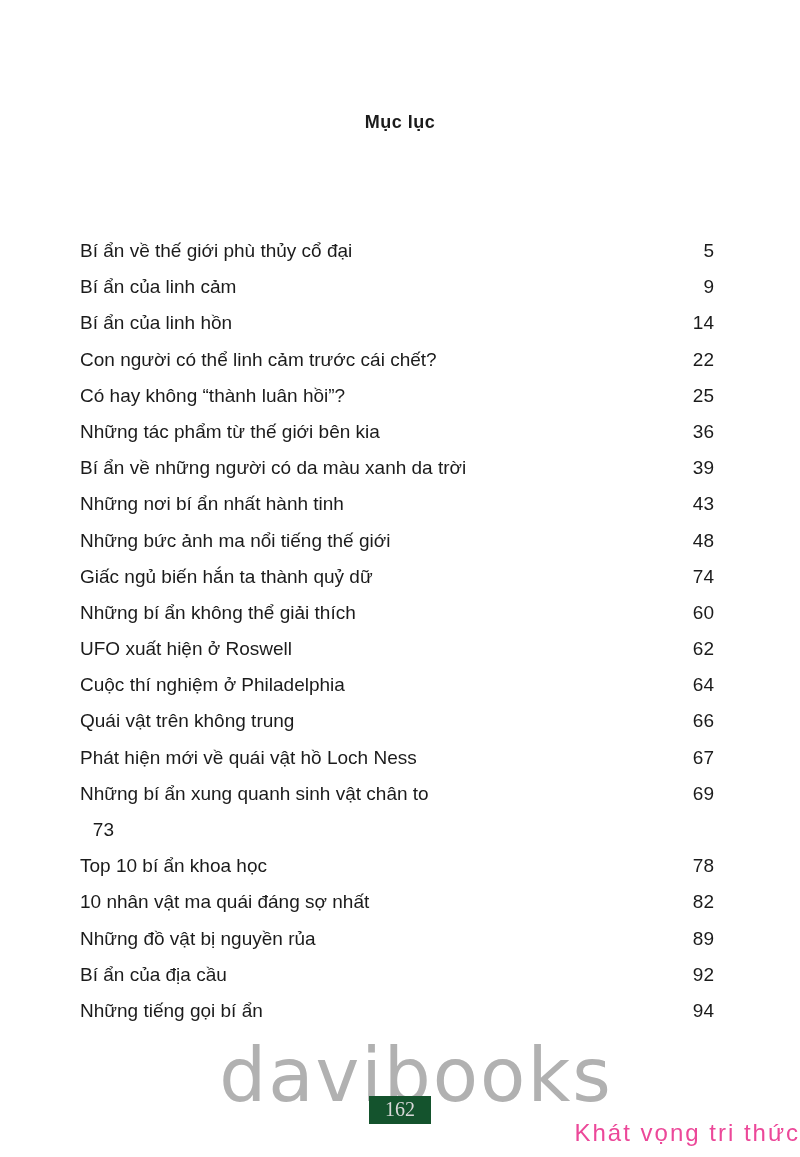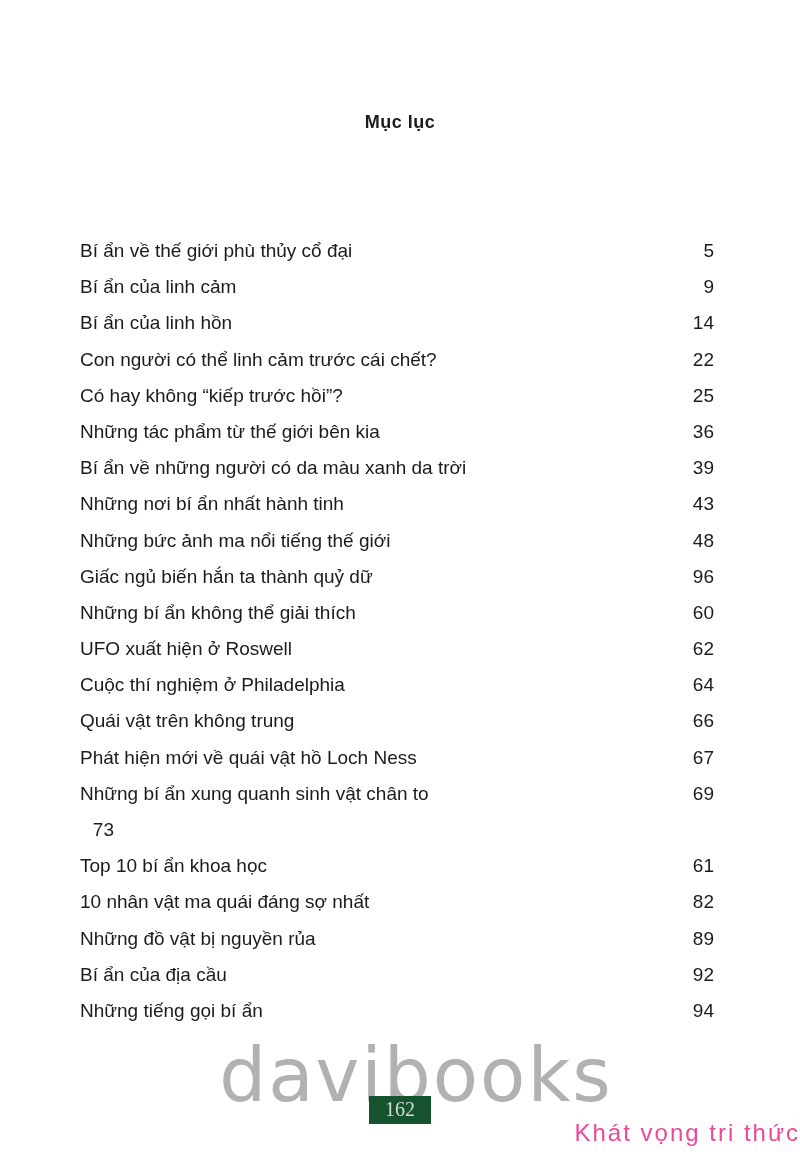--- a/index.html
+++ b/index.html
@@ -108,42 +108,42 @@
   </div>
       <div class="toc-row">
     <span class="toc-title">Bí ẩn của linh hồn</span>
     <span class="toc-page">14</span>
   </div>
       <div class="toc-row">
     <span class="toc-title">Con người có thể linh cảm trước cái chết?</span>
     <span class="toc-page">22</span>
   </div>
       <div class="toc-row">
-    <span class="toc-title">Có hay không “kiếp trước hồi”?</span>
+    <span class="toc-title">Có hay không “thành luân hồi”?</span>
     <span class="toc-page">25</span>
   </div>
       <div class="toc-row">
     <span class="toc-title">Những tác phẩm từ thế giới bên kia</span>
     <span class="toc-page">36</span>
   </div>
       <div class="toc-row">
     <span class="toc-title">Bí ẩn về những người có da màu xanh da trời</span>
     <span class="toc-page">39</span>
   </div>
       <div class="toc-row">
     <span class="toc-title">Những nơi bí ẩn nhất hành tinh</span>
     <span class="toc-page">43</span>
   </div>
       <div class="toc-row">
     <span class="toc-title">Những bức ảnh ma nổi tiếng thế giới</span>
     <span class="toc-page">48</span>
   </div>
       <div class="toc-row">
     <span class="toc-title">Giấc ngủ biến hắn ta thành quỷ dữ</span>
-    <span class="toc-page">96</span>
+    <span class="toc-page">74</span>
   </div>
       <div class="toc-row">
     <span class="toc-title">Những bí ẩn không thể giải thích</span>
     <span class="toc-page">60</span>
   </div>
       <div class="toc-row">
     <span class="toc-title">UFO xuất hiện ở Roswell</span>
     <span class="toc-page">62</span>
   </div>
       <div class="toc-row">
@@ -160,21 +160,21 @@
   </div>
       <div class="toc-row">
     <span class="toc-title">Những bí ẩn xung quanh sinh vật chân to</span>
     <span class="toc-page">69</span>
   </div>
       <div class="toc-row">
     <span class="toc-page">73</span>
   </div>
       <div class="toc-row">
     <span class="toc-title">Top 10 bí ẩn khoa học</span>
-    <span class="toc-page">61</span>
+    <span class="toc-page">78</span>
   </div>
       <div class="toc-row">
     <span class="toc-title">10 nhân vật ma quái đáng sợ nhất</span>
     <span class="toc-page">82</span>
   </div>
       <div class="toc-row">
     <span class="toc-title">Những đồ vật bị nguyền rủa</span>
     <span class="toc-page">89</span>
   </div>
       <div class="toc-row">

